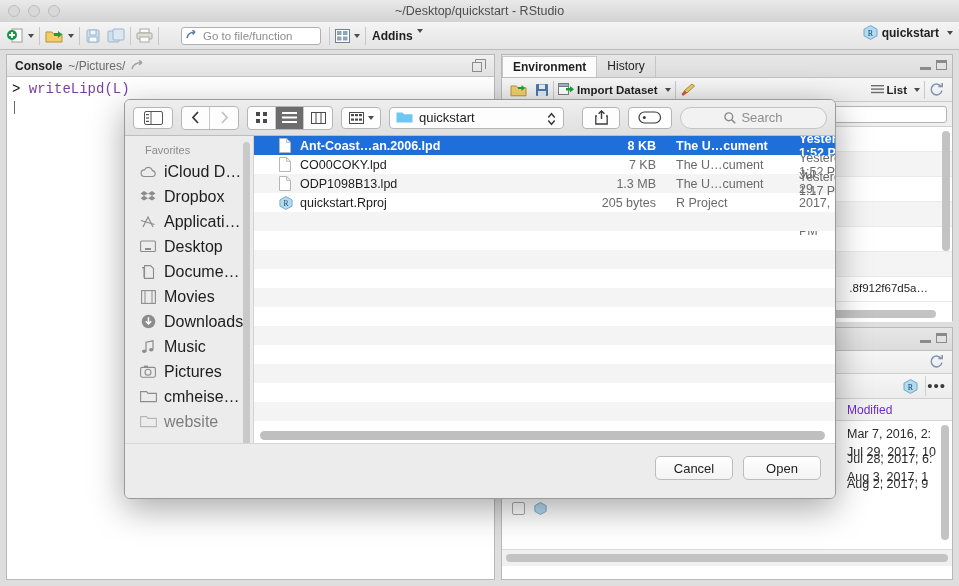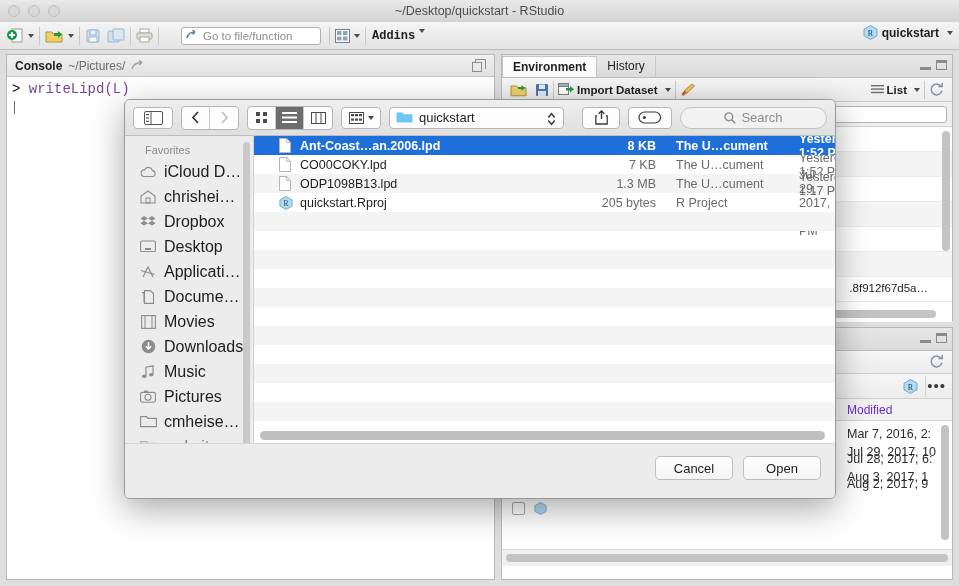--- a/index.html
+++ b/index.html
@@ -37,21 +37,21 @@
   .tb-btn{display:flex;align-items:center;justify-content:center;height:20px;padding:0 3px;cursor:default;}
   .caret{
     width:0;height:0;border-left:3.5px solid transparent;border-right:3.5px solid transparent;
     border-top:4px solid #4a4a4a;margin-left:4px;
   }
   .gofile{
     width:140px;height:18px;border:1px solid #b0b0b0;border-radius:3px;background:#fff;
     display:flex;align-items:center;padding:0 4px;box-sizing:border-box;margin-left:16px;
   }
   .gofile .ph{color:#8d8d8d;font-size:11.5px;margin-left:4px;}
-  .addins{font-size:12px;color:#1f1f1f;font-weight:bold;display:flex;align-items:flex-start;padding:0 4px;font-family:Liberation Mono, monospace;}
+  .addins{font-size:12px;color:#1f1f1f;font-weight:bold;display:flex;align-items:flex-start;padding:0 4px;}
   .proj-right{position:absolute;right:6px;top:3px;display:flex;align-items:center;gap:4px;}
   .proj-right .lbl{font-size:12px;color:#1f1f1f;font-weight:bold;}
 
   
   .pane{position:absolute;background:#fff;border:1px solid #b8b8b8;box-sizing:border-box;}
   .pane-head{
     height:22px;background:linear-gradient(to bottom,#f0f0f0,#e2e2e2);
     border-bottom:1px solid #c3c3c3;display:flex;align-items:center;box-sizing:border-box;
   }
 
@@ -532,57 +532,48 @@
 
         <div class="fav">
           <span class="ic">
             <svg width="17" height="12" viewBox="0 0 17 12">
                 <path d="M4.3 10.5 a3.3 3.3 0 0 1 0.2 -6.6 A4.2 4.2 0 0 1 12.4 4.6 a3 3 0 0 1 0.5 5.9 Z" fill="none" stroke="#8c8c8c" stroke-width="1.1"></path>
               </svg>
           </span>
           <span>iCloud D…</span>
         </div>
 
-        <div class="fav">
-          <span class="ic">
-            <svg width="16" height="14" viewBox="0 0 16 14">
-                <path d="M1 6 L8 1 L15 6 V13 H1 Z" fill="none" stroke="#8c8c8c" stroke-width="1.1"></path>
-                <rect x="6" y="8" width="4" height="5" fill="none" stroke="#8c8c8c" stroke-width="1"></rect>
-              </svg>
-          </span>
-          <span>chrishei…</span>
-        </div>
 
         <div class="fav">
           <span class="ic">
             <svg width="16" height="14" viewBox="0 0 16 14">
                 <path d="M4 1 L0.5 3.4 L4 5.8 L8 3.4 Z M12 1 L15.5 3.4 L12 5.8 L8 3.4 Z M0.5 8.2 L4 5.8 L8 8.2 L4 10.6 Z M15.5 8.2 L12 5.8 L8 8.2 L12 10.6 Z" fill="#8c8c8c"></path>
               </svg>
           </span>
           <span>Dropbox</span>
+        </div>
+
+        <div class="fav">
+          <span class="ic">
+            <svg width="16" height="14" viewBox="0 0 16 14">
+                <path d="M3 12 L8 2 L13 12" fill="none" stroke="#8c8c8c" stroke-width="1.2"></path>
+                <path d="M1 5.5 L14.5 9.5" stroke="#8c8c8c" stroke-width="1.2"></path>
+              </svg>
+          </span>
+          <span>Applicati…</span>
         </div>
 
         <div class="fav">
           <span class="ic">
             <svg width="16" height="13" viewBox="0 0 16 13">
                 <rect x="0.6" y="1" width="14.8" height="10.5" rx="1" fill="none" stroke="#8c8c8c" stroke-width="1.1"></rect>
                 <rect x="5" y="8" width="6" height="2" fill="#8c8c8c"></rect>
               </svg>
           </span>
           <span>Desktop</span>
-        </div>
-
-        <div class="fav">
-          <span class="ic">
-            <svg width="16" height="14" viewBox="0 0 16 14">
-                <path d="M3 12 L8 2 L13 12" fill="none" stroke="#8c8c8c" stroke-width="1.2"></path>
-                <path d="M1 5.5 L14.5 9.5" stroke="#8c8c8c" stroke-width="1.2"></path>
-              </svg>
-          </span>
-          <span>Applicati…</span>
         </div>
 
         <div class="fav">
           <span class="ic">
             <svg width="16" height="14" viewBox="0 0 16 14">
                 <path d="M4.5 0.6 h6 l3 3 v9.8 h-9 Z" fill="none" stroke="#8c8c8c" stroke-width="1.1"></path>
                 <path d="M2 2.6 h2 v10" fill="none" stroke="#8c8c8c" stroke-width="1.1"></path>
               </svg>
           </span>
           <span>Docume…</span>

